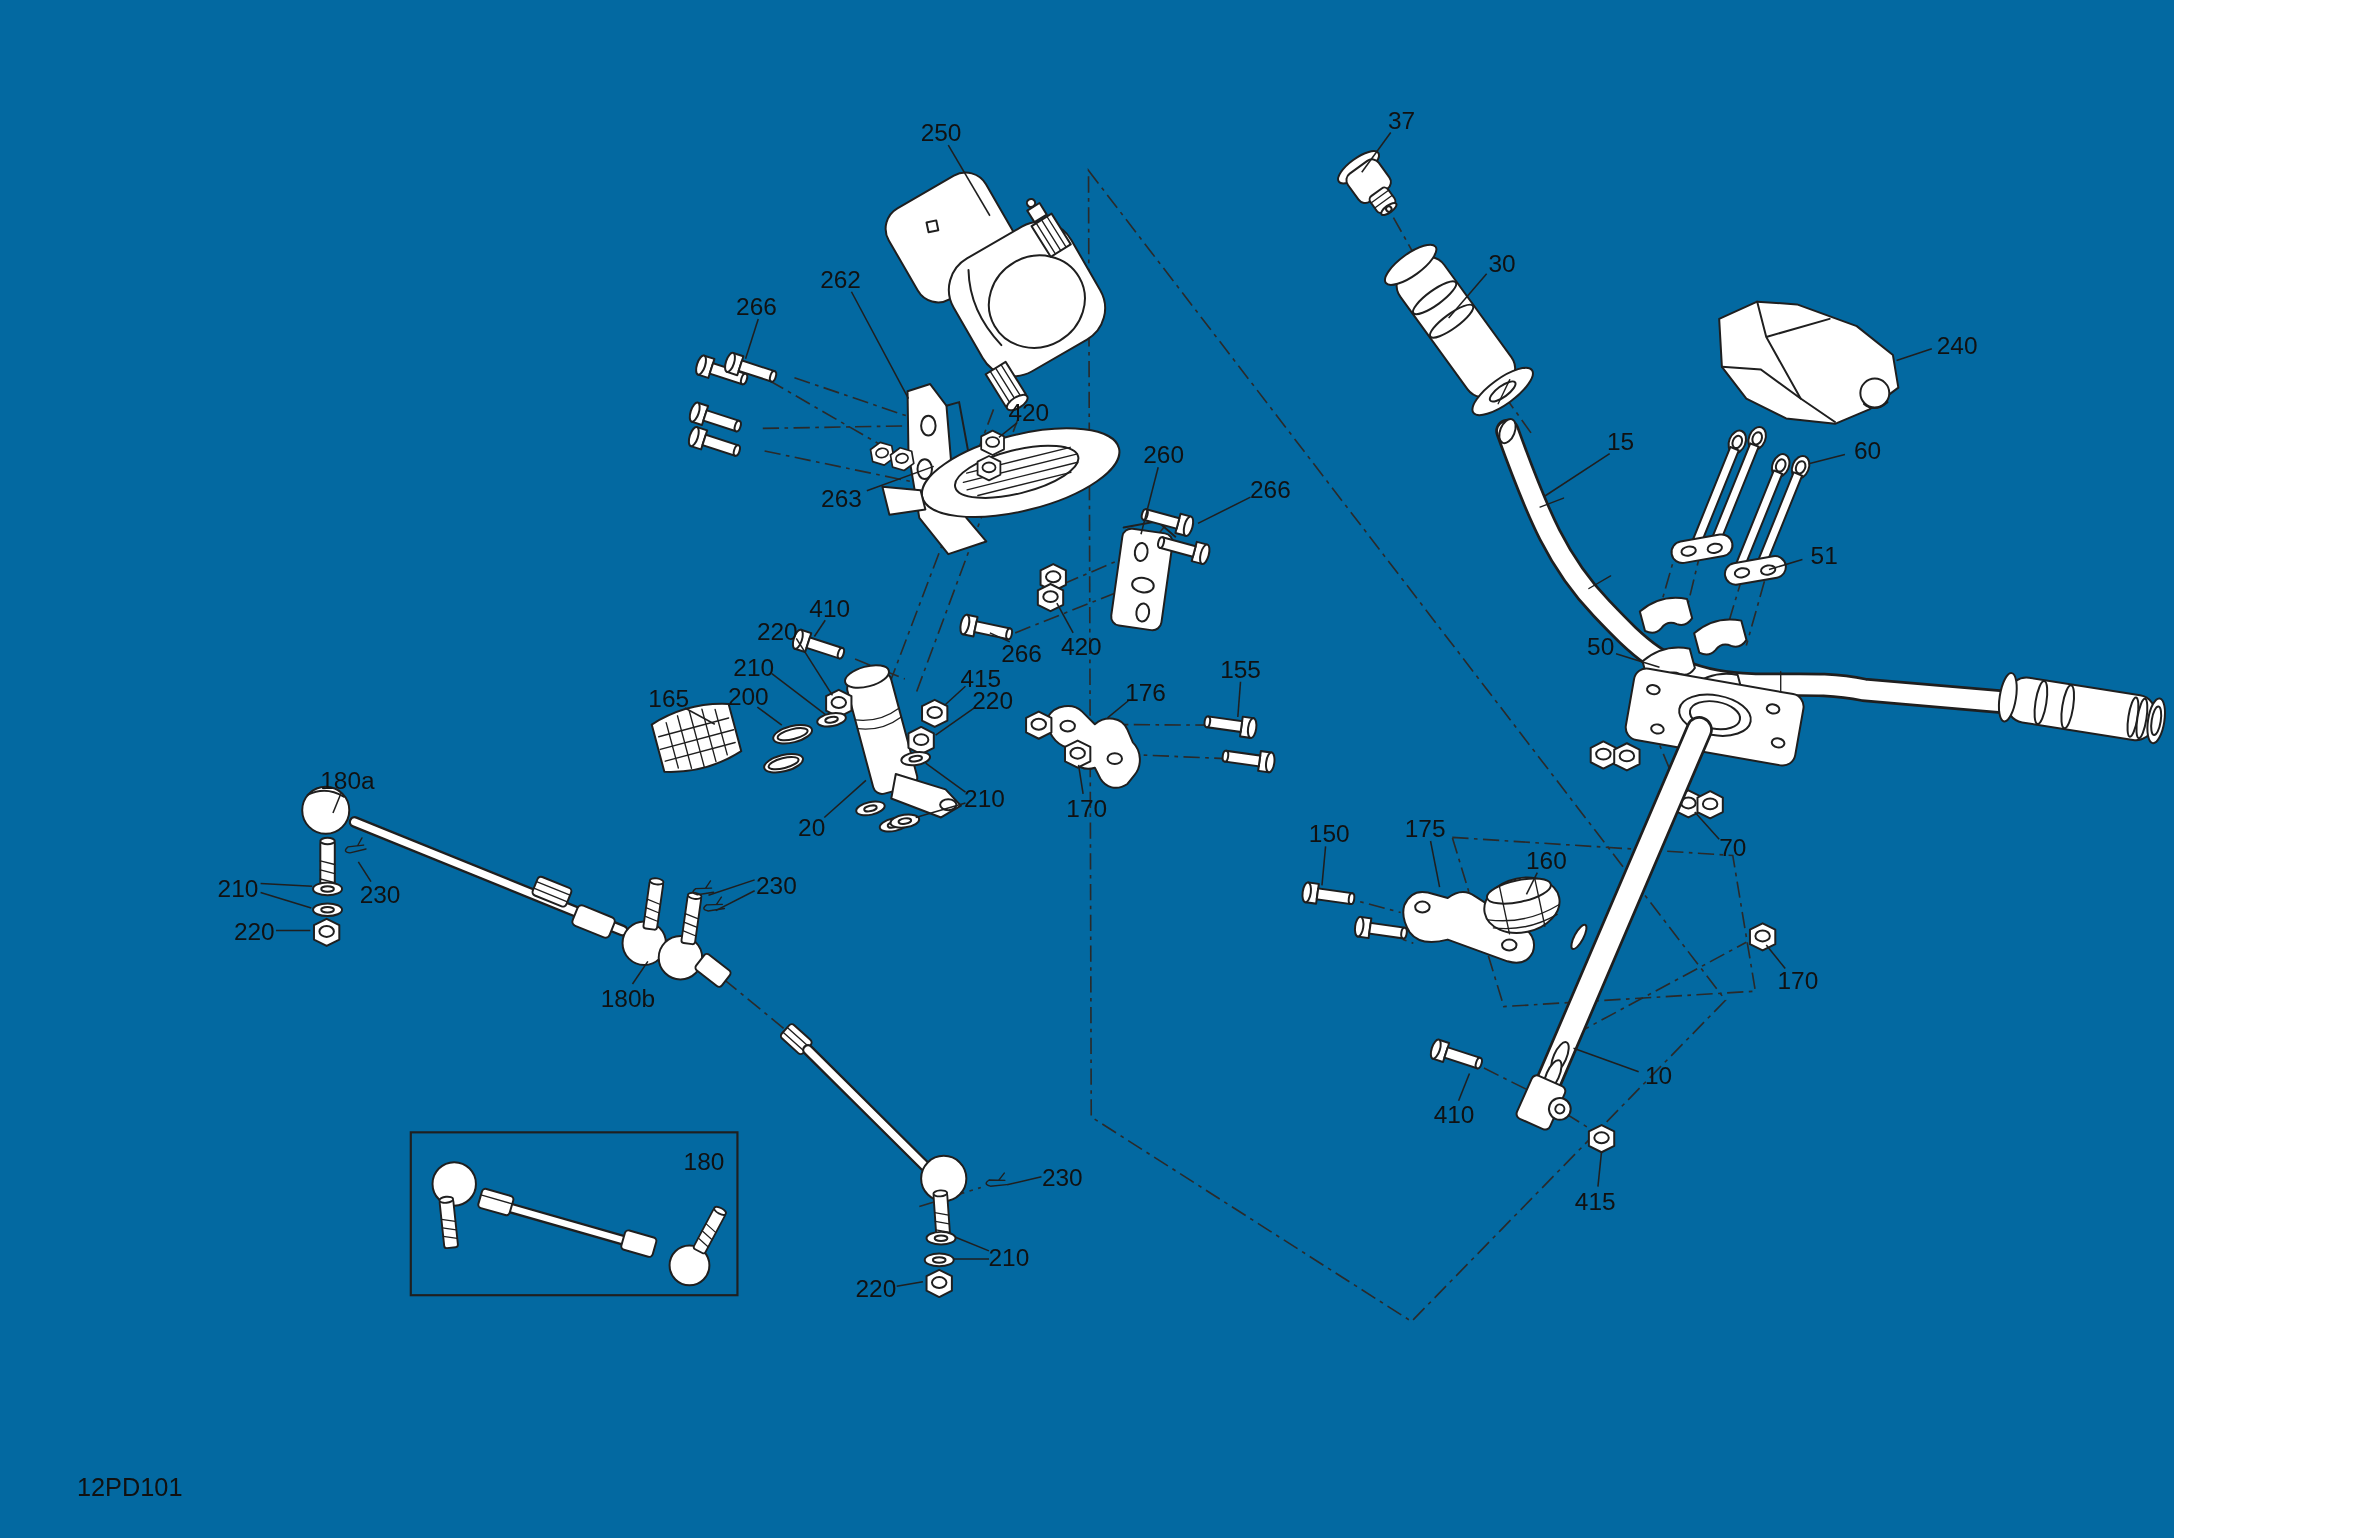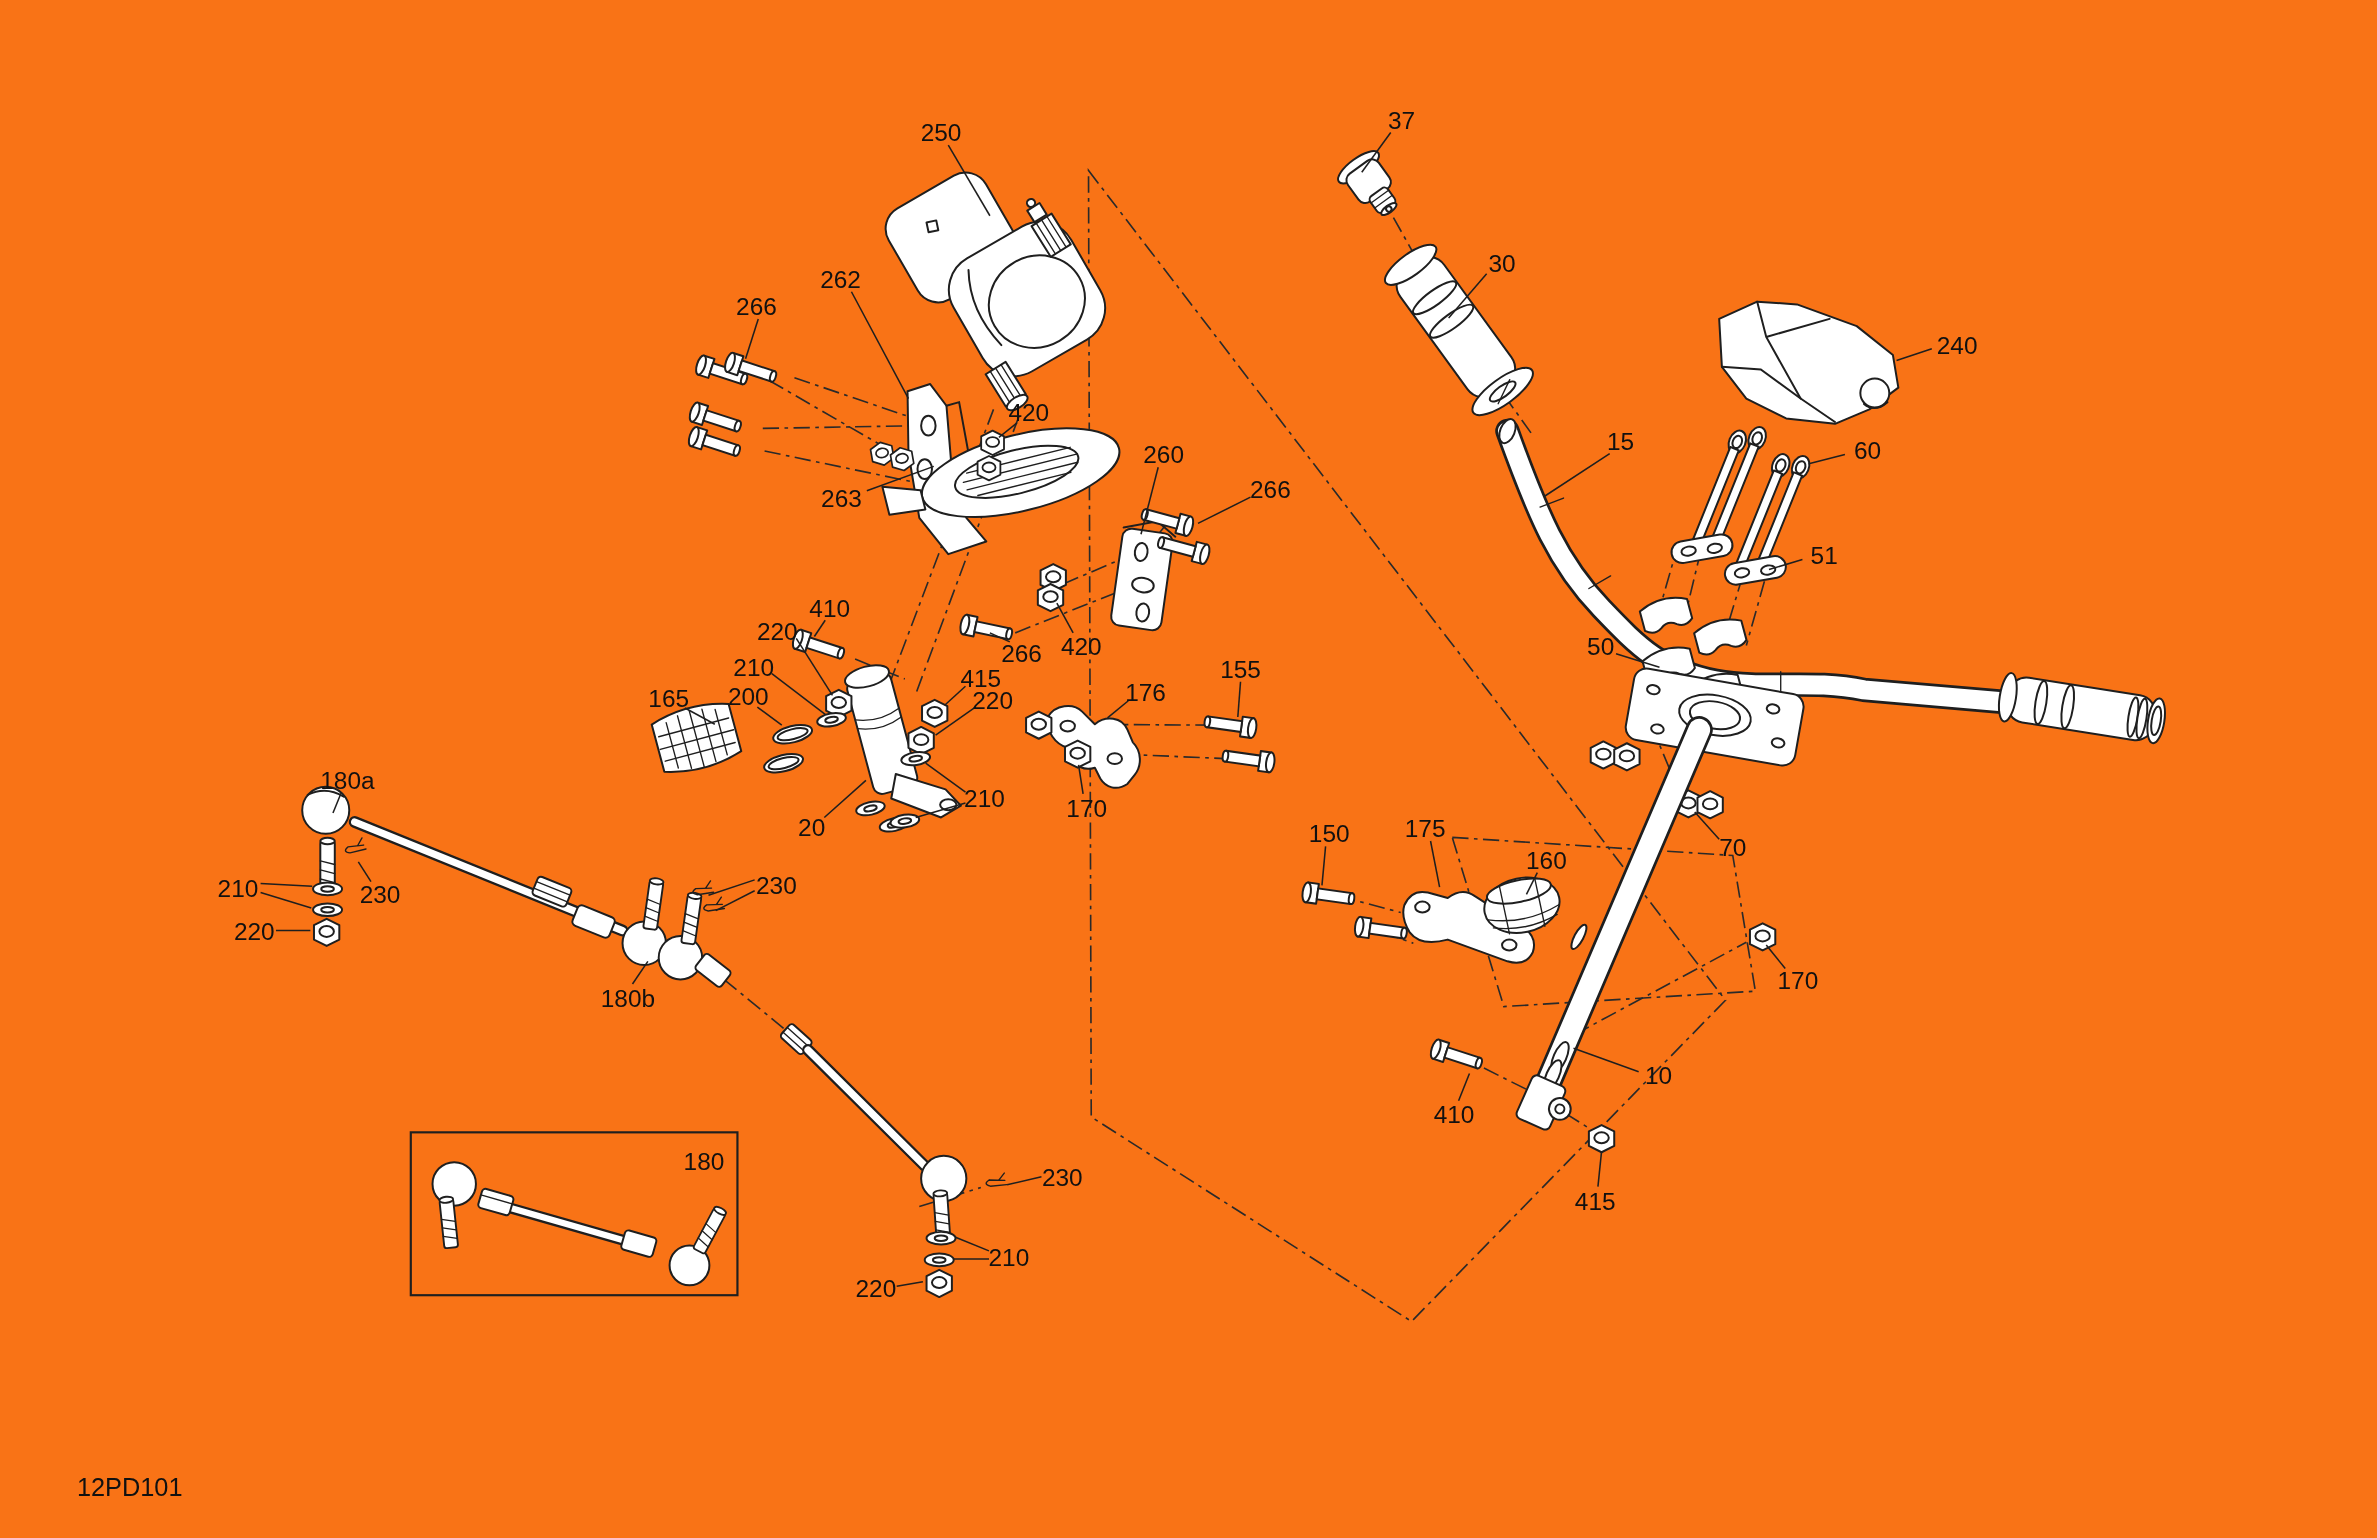--- a/index.html
+++ b/index.html
@@ -1,16 +1,16 @@
 <!DOCTYPE html>
 <html style="font-size:14.5px"><head>
 <meta charset="utf-8">
 <style>
   html,body{margin:0;padding:0;background:#ffffff;}
-  .stage{width:2377px;height:1539px;position:relative;background:#f97316;font-family:"Liberation Sans",sans-serif;}
+  .stage{width:2174px;height:1539px;position:relative;background:#0369a1;font-family:"Liberation Sans",sans-serif;}
   svg{display:block;}
   .art{fill:#ffffff;stroke:#1f1f1f;stroke-width:2.2;stroke-linejoin:round;stroke-linecap:round;}
   .ln{fill:none;stroke:#1f1f1f;stroke-width:2.2;stroke-linecap:round;}
   .dash line, .dash polygon{fill:none;stroke:#2a2a2a;stroke-width:1.8;stroke-dasharray:18 6 4 6;}
   .leader{stroke:#1f1f1f;stroke-width:1.7;fill:none;}
   .lbl{font-family:"Liberation Sans",sans-serif;font-size:27px;fill:#111;text-anchor:middle;dominant-baseline:central;}
   .code{font-family:"Liberation Sans",sans-serif;font-size:28px;fill:#111;text-anchor:start;}
   .tube-o{fill:none;stroke:#1f1f1f;stroke-linecap:round;}
   .tube-i{fill:none;stroke:#ffffff;stroke-linecap:round;}
   .thin{stroke-width:1.5;}

